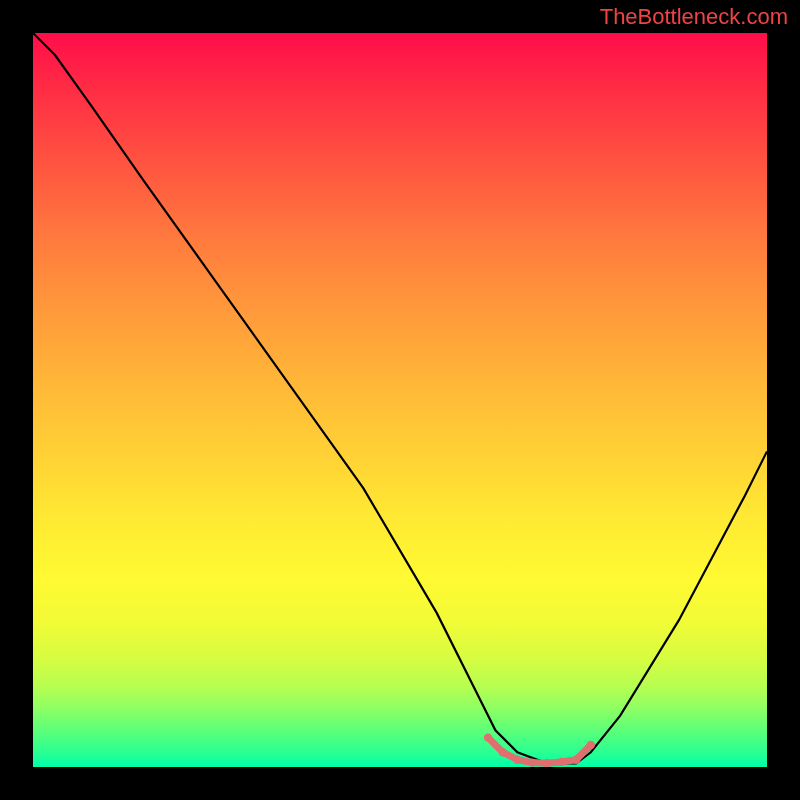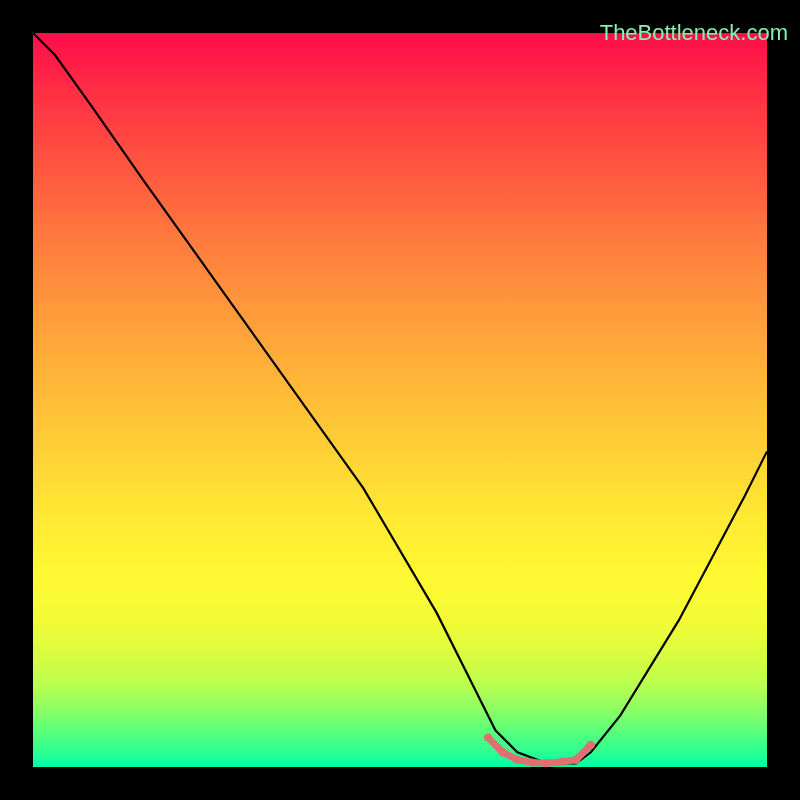--- a/index.html
+++ b/index.html
@@ -5,23 +5,23 @@
   * { margin: 0; padding: 0; box-sizing: border-box; }
   body {
     width: 800px;
     height: 800px;
     background: #000;
     position: relative;
     font-family: Arial, sans-serif;
   }
   .watermark {
     position: absolute;
-    top: 20px;
+    top: 4px;
     right: 12px;
-    color: #86efac;
+    color: #ef4444;
     font-size: 22px;
     font-weight: 500;
     z-index: 10;
   }
   .plot-area {
     position: absolute;
     left: 33px;
     top: 33px;
     width: 734px;
     height: 734px;

